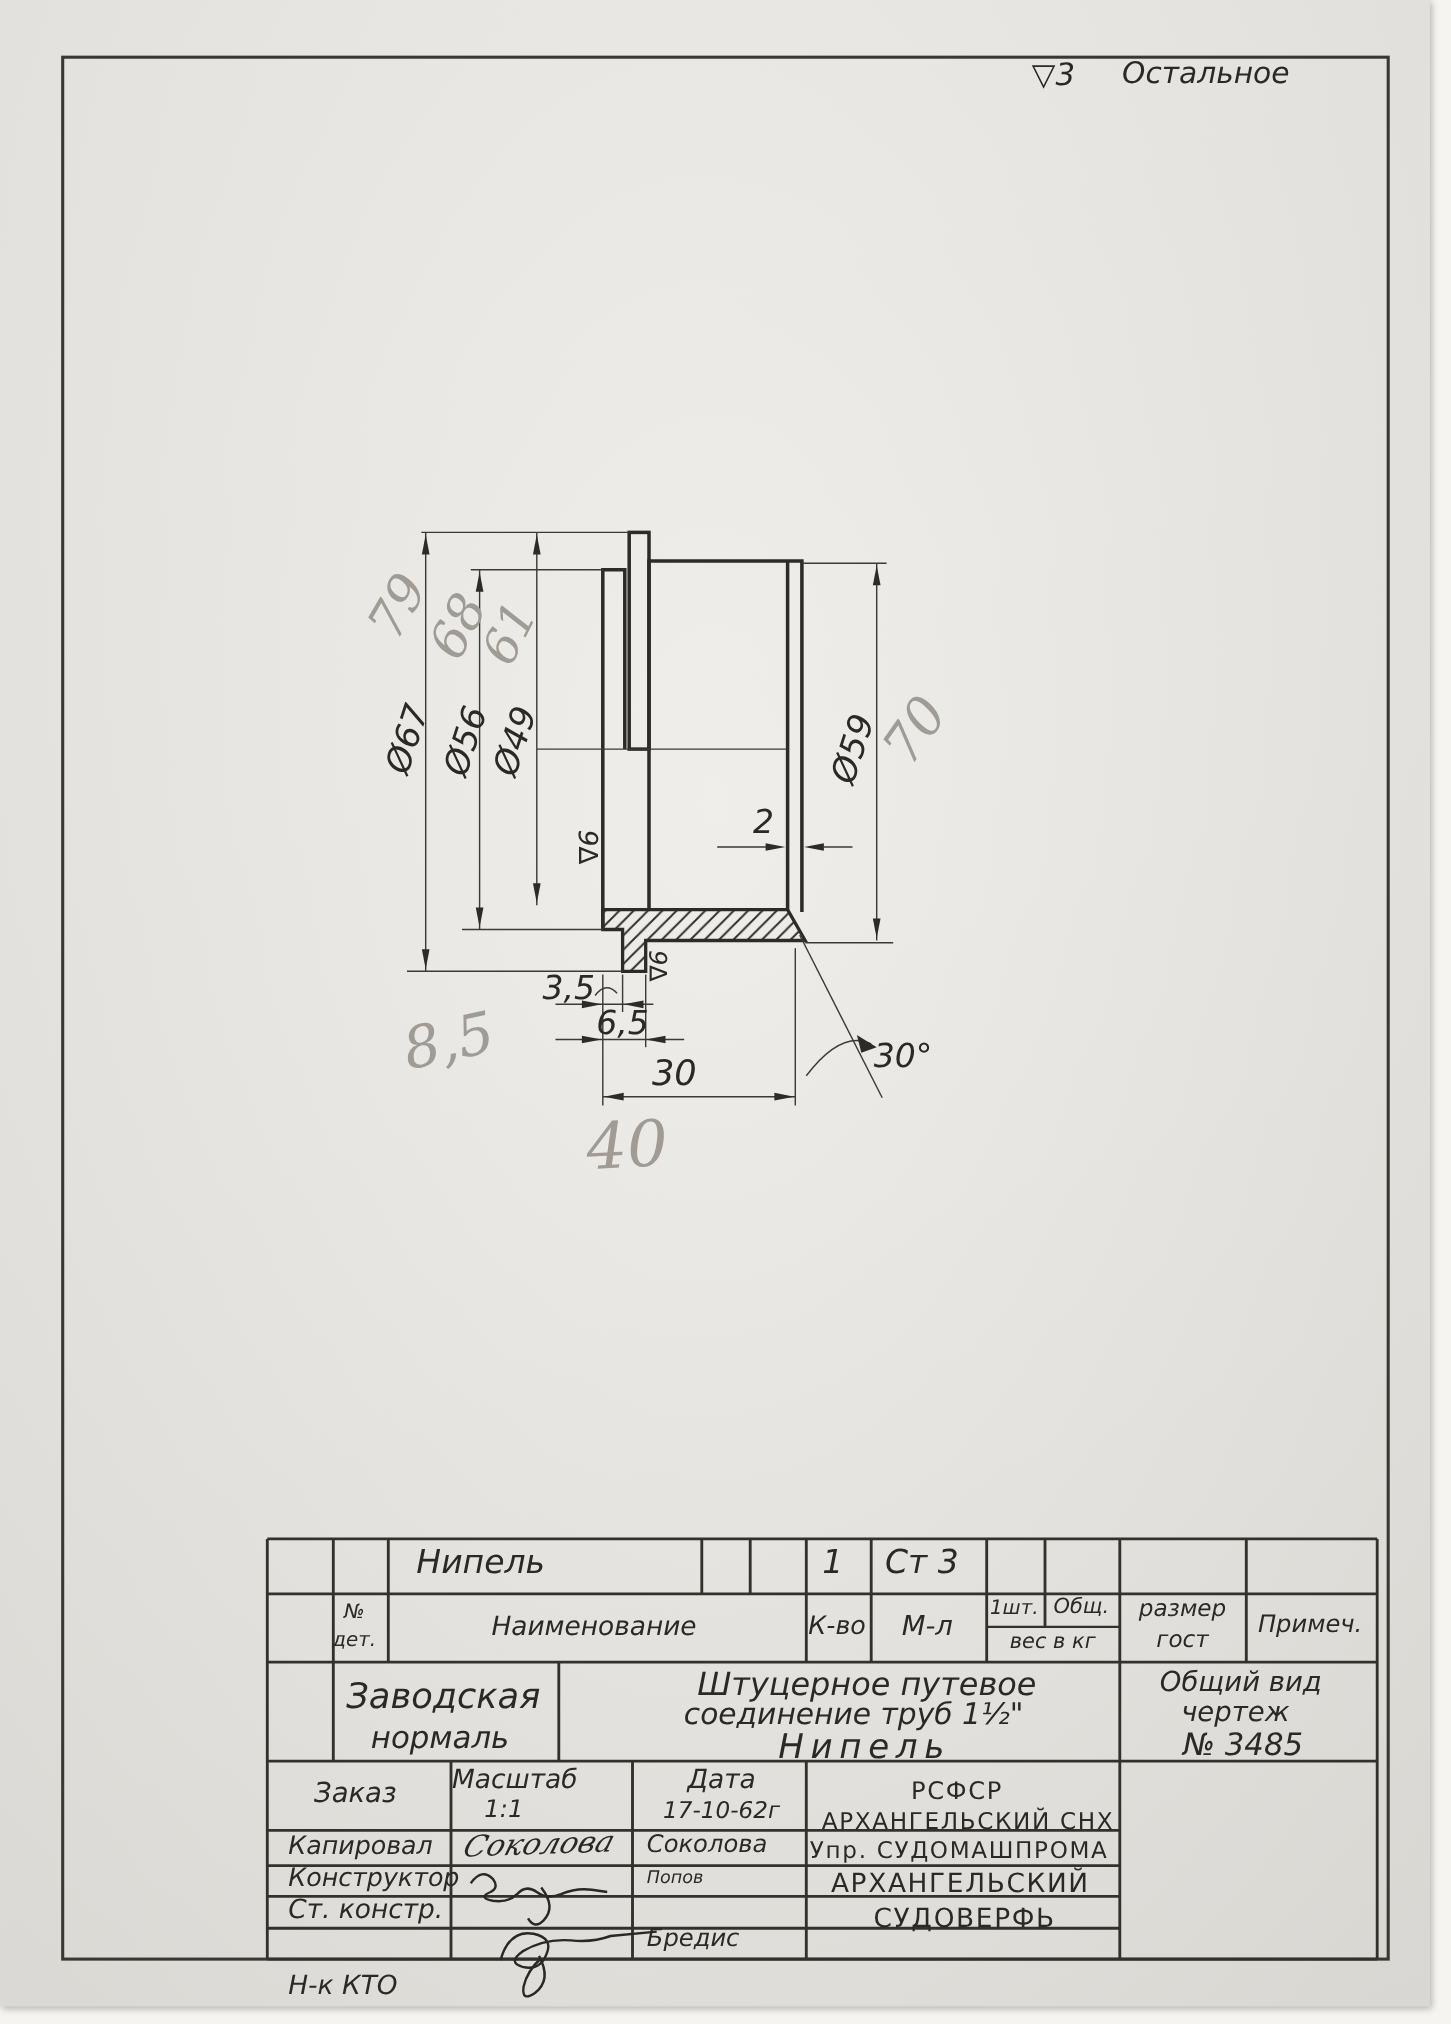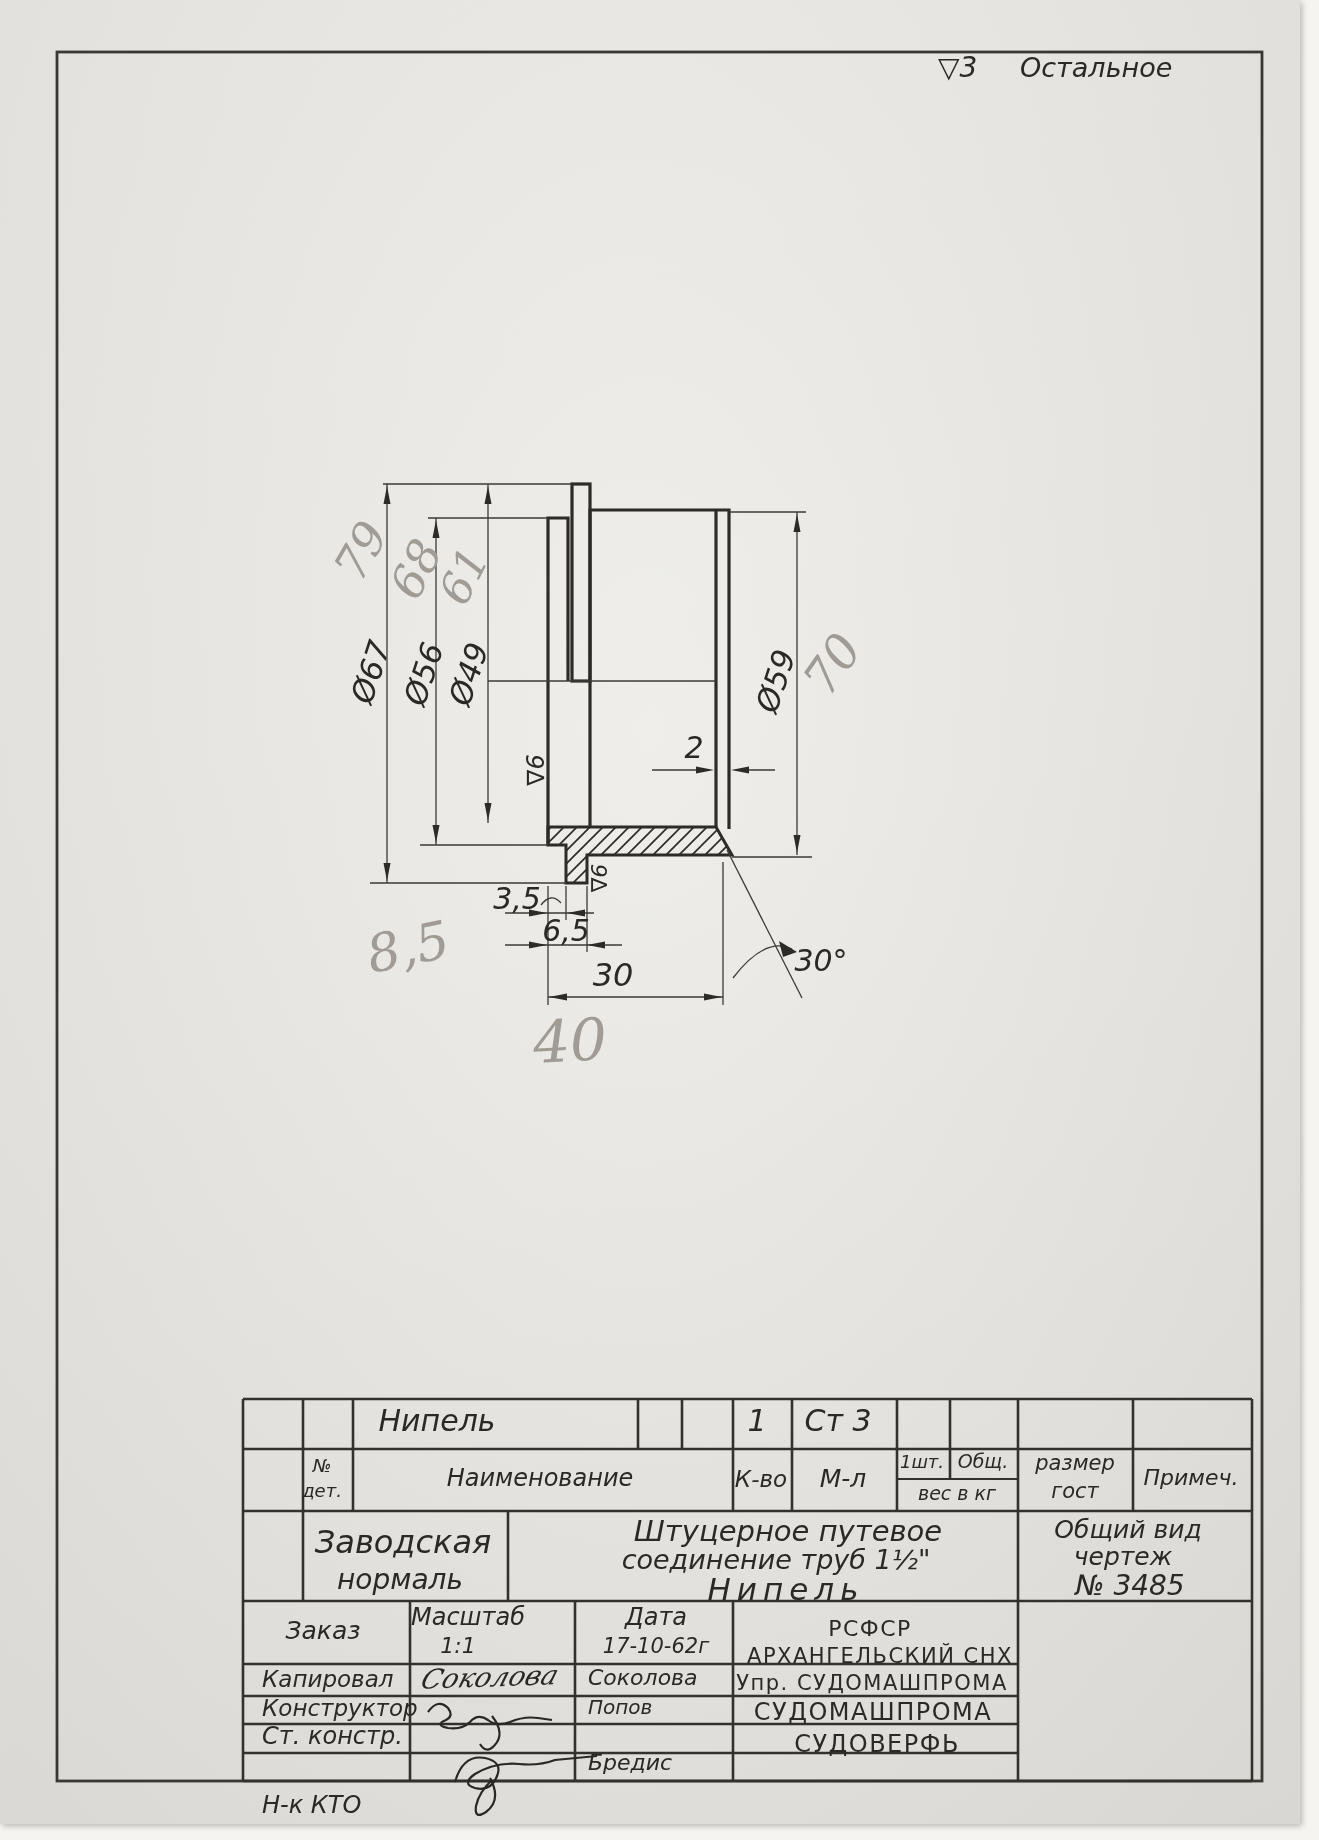--- a/index.html
+++ b/index.html
@@ -174,24 +174,24 @@
   <div class="t" style="left:1130px;top:1586px;font-size:28px;">№ 3485</div>
 
   <div class="t" style="left:323px;top:1630px;font-size:25px;">Заказ</div>
   <div class="t" style="left:468px;top:1617px;font-size:24px;">Масштаб</div>
   <div class="t" style="left:458px;top:1646px;font-size:22px;">1:1</div>
   <div class="t" style="left:656px;top:1617px;font-size:24px;">Дата</div>
   <div class="t" style="left:656px;top:1646px;font-size:21px;">17-10-62г</div>
   <div class="t up" style="left:870px;top:1629px;font-size:22px;">РСФСР</div>
   <div class="t up" style="left:880px;top:1656px;font-size:21px;">АРХАНГЕЛЬСКИЙ СНХ</div>
   <div class="t up" style="left:872px;top:1683px;font-size:21px;">Упр. СУДОМАШПРОМА</div>
-  <div class="t up" style="left:873px;top:1712px;font-size:24px;">СУДОМАШПРОМА</div>
+  <div class="t up" style="left:873px;top:1712px;font-size:24px;">АРХАНГЕЛЬСКИЙ</div>
   <div class="t up" style="left:877px;top:1744px;font-size:24px;">СУДОВЕРФЬ</div>
 
   <div class="tl" style="left:262px;top:1679px;font-size:23px;">Капировал</div>
   <div class="tl" style="left:262px;top:1708px;font-size:23px;">Конструктор</div>
   <div class="tl" style="left:262px;top:1736px;font-size:24px;">Ст. констр.</div>
   <div class="tl" style="left:262px;top:1765px;font-size:24px;margin-top:40px;">Н-к КТО</div>
   <div class="t script" style="left:490px;top:1677px;font-size:27px;transform:translate(-50%,-50%) skewX(-18deg) rotate(-2deg);">Соколова</div>
   <div class="tl" style="left:588px;top:1678px;font-size:22px;">Соколова</div>
-  <div class="tl" style="left:588px;top:1707px;font-size:20px;">Попов</div>
+  <div class="tl" style="left:588px;top:1707px;font-size:16px;">Попов</div>
   <div class="tl" style="left:588px;top:1763px;font-size:22px;">Бредис</div>
 </div>
 
 </body></html>

